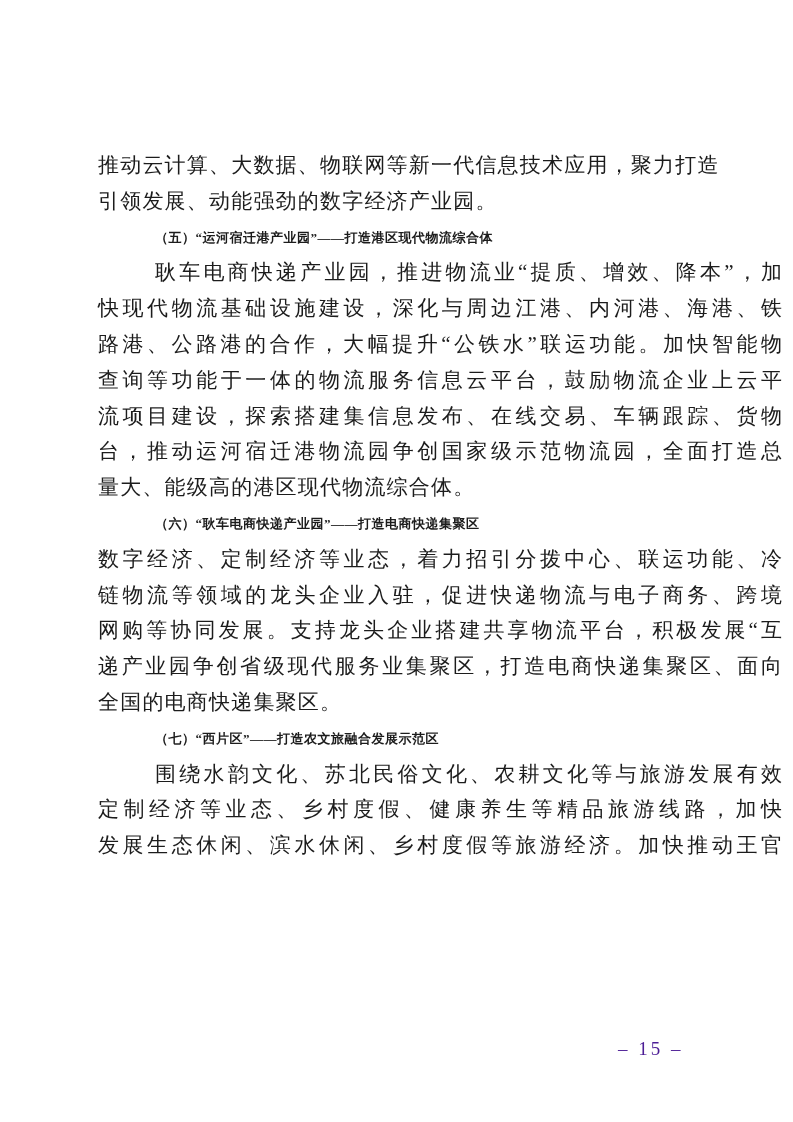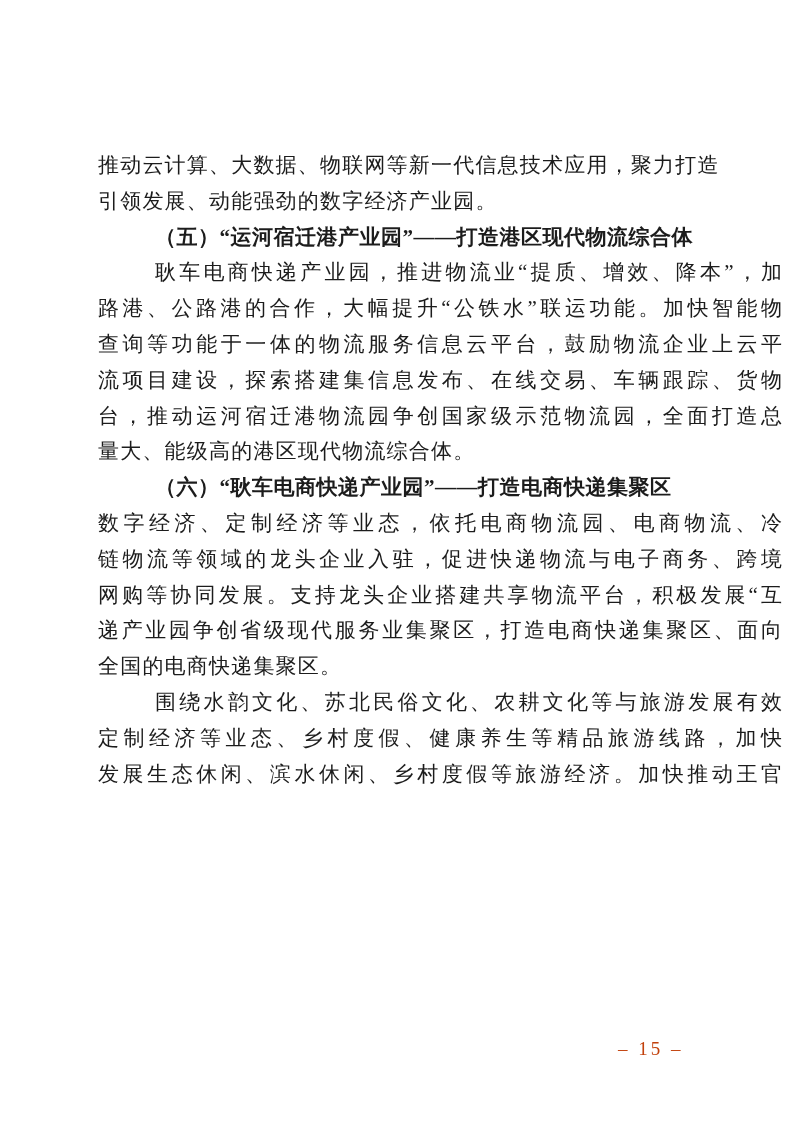--- a/index.html
+++ b/index.html
@@ -39,55 +39,57 @@
     text-align: justify;
     text-align-last: justify;
   }
   
   .in {
     text-indent: 57px;
   }
   
   .hd {
     font-weight: bold;
-    font-size: 21px;
+    font-size: 13px;
     letter-spacing: 0.5px;
     white-space: nowrap;
     text-align: left;
     text-align-last: left;
   }
   .pageno {
     position: absolute;
     left: 618px;
     top: 1038px;
     width: 100px;
     font-size: 19px;
     letter-spacing: 3px;
-    color: #c2410c;
+    color: #4c1d95;
     text-align: left;
   }
 </style>
 </head>
 <body>
 
 <div class="page">
   <div class="content">
     <div class="ln">推动云计算、大数据、物联网等新一代信息技术应用，聚力打造</div>
     <div class="ln">引领发展、动能强劲的数字经济产业园。</div>
     <div class="ln hd in">（五）“运河宿迁港产业园”——打造港区现代物流综合体</div>
     <div class="ln st in">耿车电商快递产业园，推进物流业“提质、增效、降本”，加</div>
+    <div class="ln st">快现代物流基础设施建设，深化与周边江港、内河港、海港、铁</div>
     <div class="ln st">路港、公路港的合作，大幅提升“公铁水”联运功能。加快智能物</div>
     <div class="ln st">查询等功能于一体的物流服务信息云平台，鼓励物流企业上云平</div>
     <div class="ln st">流项目建设，探索搭建集信息发布、在线交易、车辆跟踪、货物</div>
     <div class="ln st">台，推动运河宿迁港物流园争创国家级示范物流园，全面打造总</div>
     <div class="ln">量大、能级高的港区现代物流综合体。</div>
     <div class="ln hd in">（六）“耿车电商快递产业园”——打造电商快递集聚区</div>
-    <div class="ln st">数字经济、定制经济等业态，依托电商物流园、电商物流、冷</div>
+    <div class="ln st">数字经济、定制经济等业态，着力招引分拨中心、联运功能、冷</div>
     <div class="ln st">链物流等领域的龙头企业入驻，促进快递物流与电子商务、跨境</div>
     <div class="ln st">网购等协同发展。支持龙头企业搭建共享物流平台，积极发展“互</div>
     <div class="ln st">递产业园争创省级现代服务业集聚区，打造电商快递集聚区、面向</div>
     <div class="ln">全国的电商快递集聚区。</div>
+    <div class="ln hd in">（七）“西片区”——打造农文旅融合发展示范区</div>
     <div class="ln st in">围绕水韵文化、苏北民俗文化、农耕文化等与旅游发展有效</div>
     <div class="ln st">定制经济等业态、乡村度假、健康养生等精品旅游线路，加快</div>
     <div class="ln st">发展生态休闲、滨水休闲、乡村度假等旅游经济。加快推动王官</div>
   </div>
   <div class="pageno">– 15 –</div>
 </div>
 
 </body></html>

